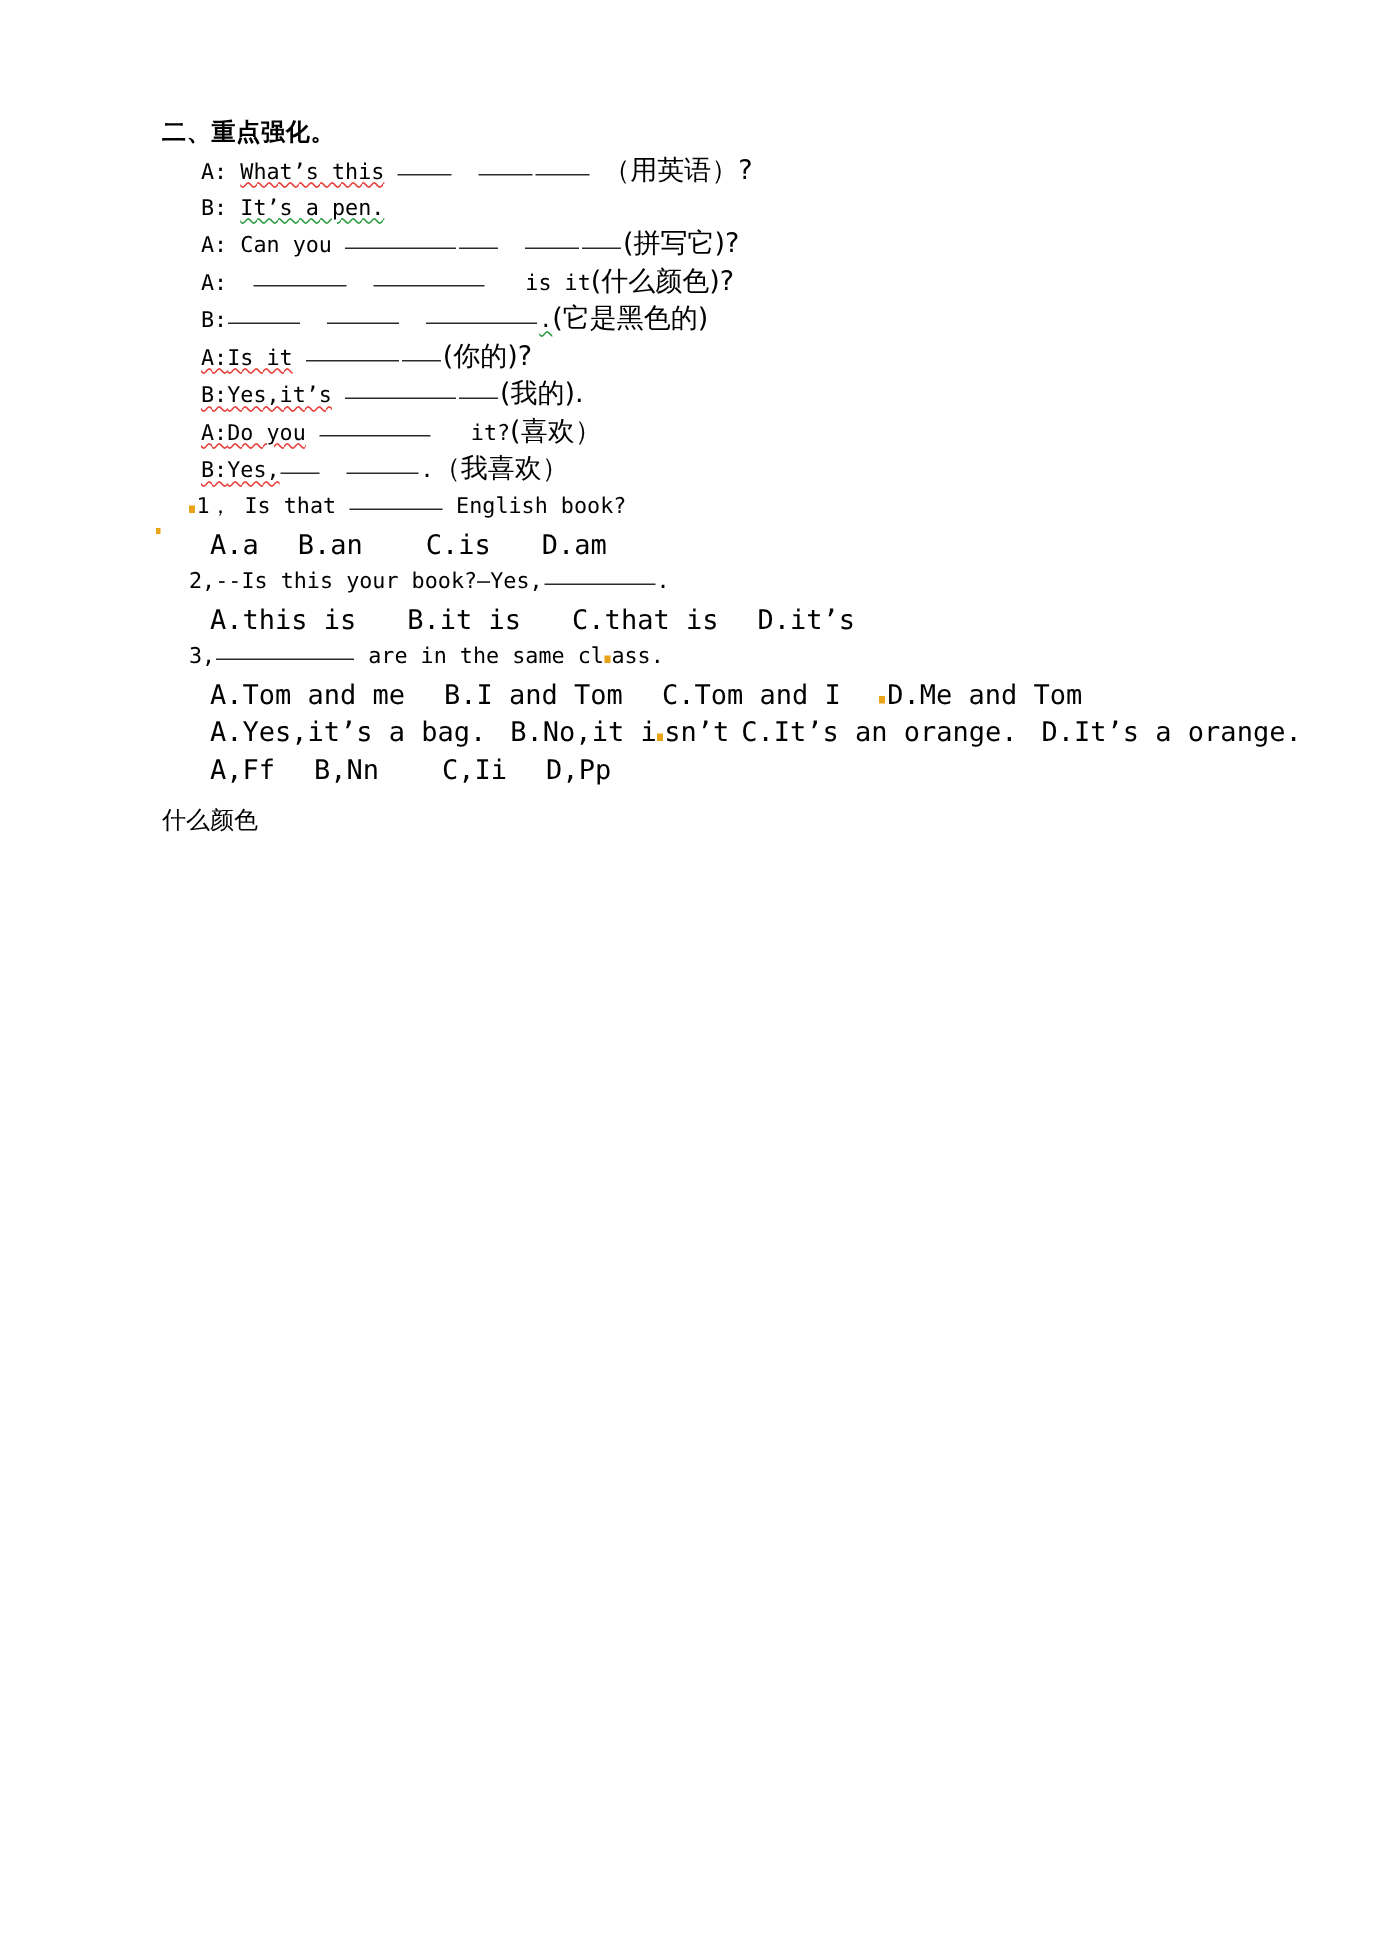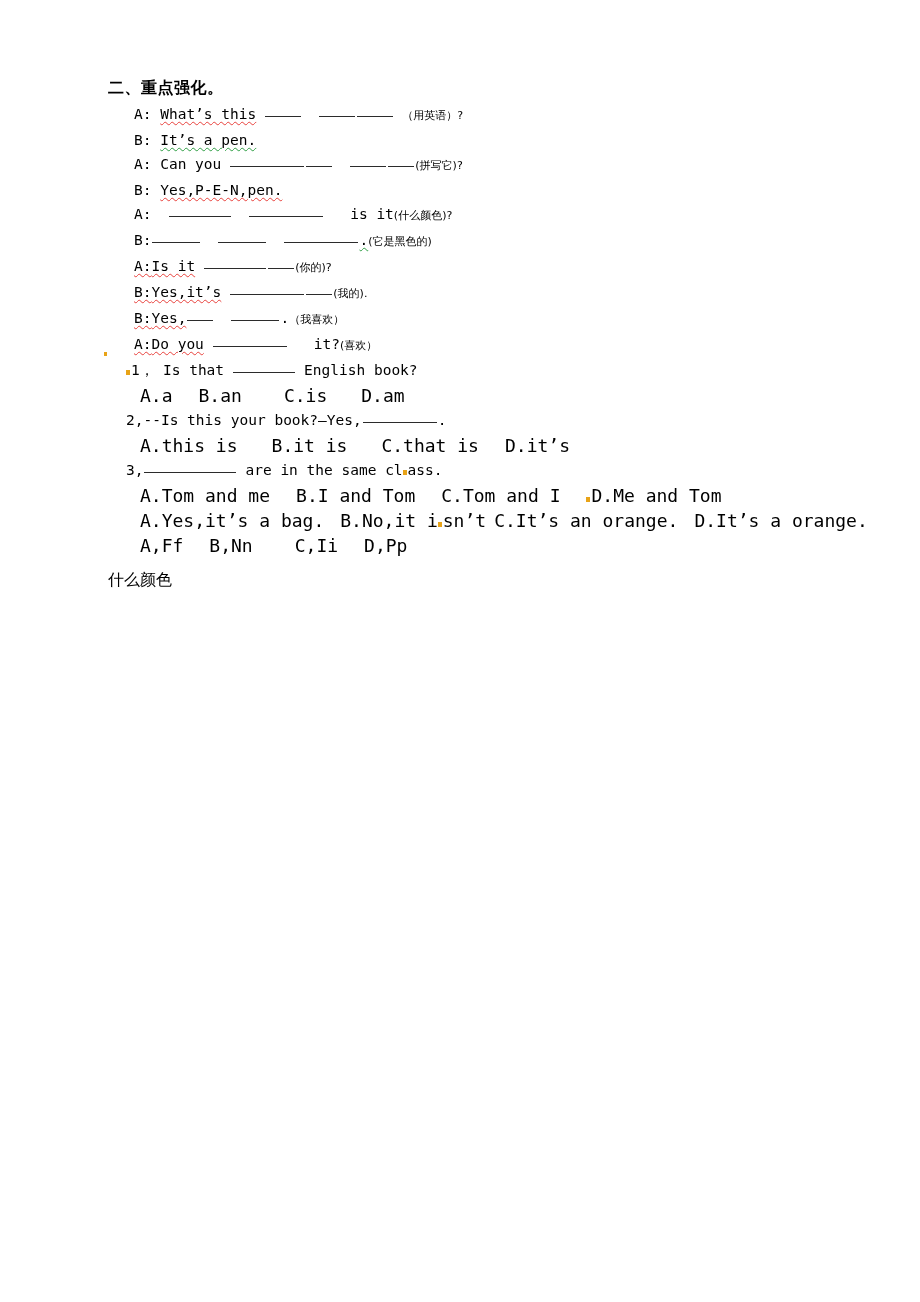--- a/index.html
+++ b/index.html
@@ -39,21 +39,21 @@
     font-family: "DejaVu Sans Mono", "Liberation Mono", monospace;
     font-size: 14.5px;
     line-height: 24px;
     white-space: nowrap;
     margin: 0;
   }
   .dlg { padding-left: 26px; }
 
   .cn {
     font-family: "DejaVu Sans", "Liberation Sans", sans-serif;
-    font-size: 11px;
+    font-size: 18px;
   }
   .cn-serif {
     font-family: "Liberation Serif", "DejaVu Serif", serif;
     font-size: 15px;
   }
 
   
   .blank {
     display: inline-block;
     border-bottom: 1.4px solid #2b2b2b;
@@ -147,48 +147,44 @@
     <p class="line">
       <span>B:</span>
       <span class="sq-green">It’s a pen.</span>
     </p>
 
     <p class="line">
       <span>A:</span>
       <span>Can you</span><span class="gap-sm"></span><span class="blank b-xl"></span><span class="blank b-xs"></span><span class="gap-md"></span><span class="blank b-sm"></span><span class="blank b-xs"></span><span class="cn">(拼写它)?</span>
     </p>
 
-    <p class="line">
-      <span>B:</span>
-      <span class="sq-red">Yes,P-E-N,pen.</span>
-    </p>
 
     <p class="line">
       <span>A:</span>
       <span class="gap-sm"></span><span class="blank b-lg"></span><span class="gap-md"></span><span class="blank b-xl"></span><span class="gap-lg"></span><span>is  it</span><span class="cn">(什么颜色)?</span>
     </p>
 
     <p class="line">
       <span>B:</span><span class="blank b-md"></span><span class="gap-md"></span><span class="blank b-md"></span><span class="gap-md"></span><span class="blank b-xl"></span><span class="sq-green">.</span><span class="cn">(它是黑色的)</span>
     </p>
 
     <p class="line">
       <span class="sq-red"><span>A:</span><span>Is it</span></span><span class="gap-sm"></span><span class="blank b-lg"></span><span class="blank b-xs"></span><span class="cn">(你的)?</span>
     </p>
 
     <p class="line">
       <span class="sq-red"><span>B:</span><span>Yes,it’s</span></span><span class="gap-sm"></span><span class="blank b-xl"></span><span class="blank b-xs"></span><span class="cn">(我的).</span>
     </p>
 
     <p class="line">
+      <span class="sq-red"><span>A:</span><span>Do you</span></span><span class="gap-sm"></span><span class="blank b-xl"></span><span class="gap-lg"></span><span>it?</span><span class="cn">(喜欢）</span>
+    </p>
+
+    <p class="line">
       <span class="sq-red"><span>B:</span><span>Yes,</span></span><span class="blank b-xs"></span><span class="gap-md"></span><span class="blank b-md"></span><span>.</span><span class="cn">（我喜欢）</span>
-    </p>
-
-    <p class="line">
-      <span class="sq-red"><span>A:</span><span>Do you</span></span><span class="gap-sm"></span><span class="blank b-xl"></span><span class="gap-lg"></span><span>it?</span><span class="cn">(喜欢）</span>
     </p>
 
   </div>
 
   <div class="stray-dot"></div>
 
 
   <p class="q-stem">
     <span class="anchor"></span><span>1，</span>
     <span>Is that</span><span class="gap-sm"></span><span class="blank b-lg"></span><span class="gap-sm"></span><span>English book?</span>

